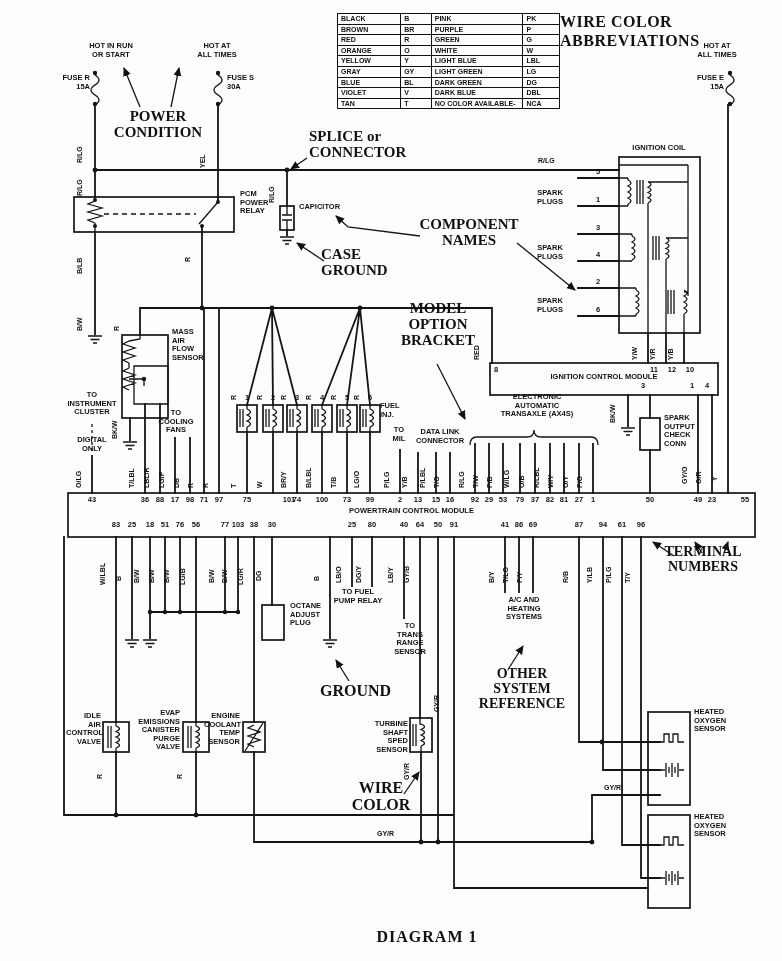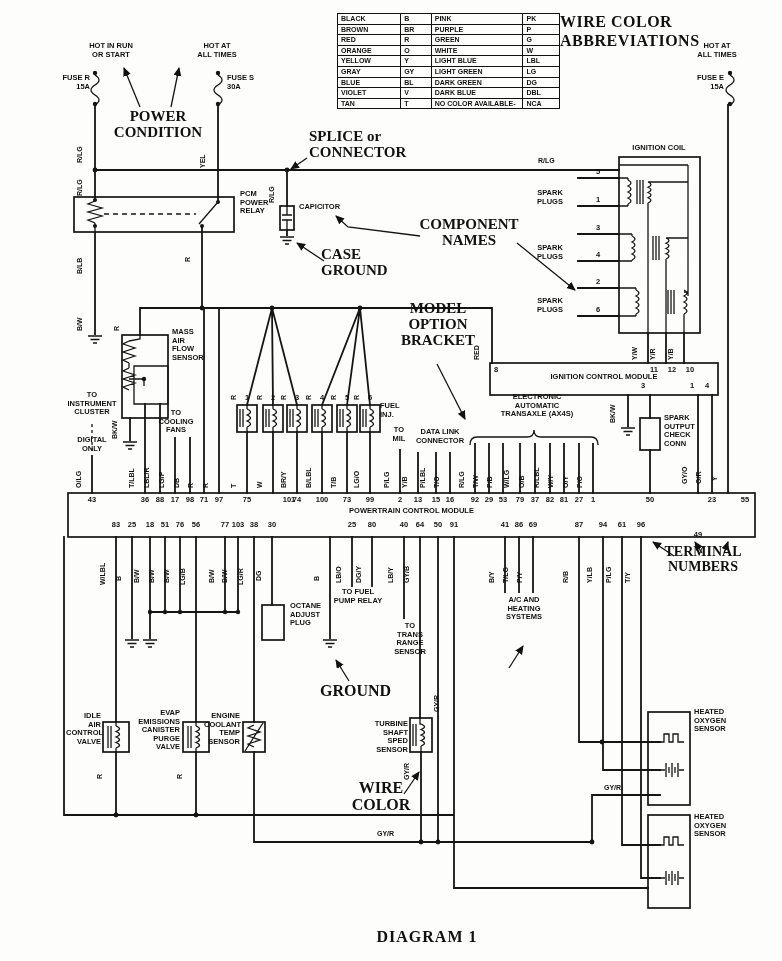--- a/index.html
+++ b/index.html
@@ -275,20 +275,23 @@
     <div class="co" style="left:321px;top:246px;">CASE
 GROUND</div>
     <div class="co ctr" style="left:413px;top:216px;width:112px;">COMPONENT
 NAMES</div>
     <div class="co ctr" style="left:394px;top:300px;width:88px;">MODEL
 OPTION
 BRACKET</div>
     <div class="co co16" style="left:320px;top:682px;">GROUND</div>
     <div class="co co16 ctr" style="left:346px;top:779px;width:70px;">WIRE
 COLOR</div>
+    <div class="co co14 ctr" style="left:478px;top:666px;width:88px;">OTHER
+SYSTEM
+REFERENCE</div>
     <div class="co co14 ctr" style="left:650px;top:544px;width:106px;">TERMINAL
 NUMBERS</div>
 
     <div class="cl" style="left:240px;top:190px;">PCM
 POWER
 RELAY</div>
     <div class="cl" style="left:299px;top:203px;">CAPICITOR</div>
     <div class="cl ctr" style="left:599px;top:144px;width:120px;">IGNITION COIL</div>
     <div class="cl ctr" style="left:526px;top:189px;width:48px;">SPARK
 PLUGS</div>
@@ -458,21 +461,21 @@
       <div class="tn" style="left: 475px; top: 496px;">92</div>
       <div class="tn" style="left: 489px; top: 496px;">29</div>
       <div class="tn" style="left: 503px; top: 496px;">53</div>
       <div class="tn" style="left: 520px; top: 496px;">79</div>
       <div class="tn" style="left: 535px; top: 496px;">37</div>
       <div class="tn" style="left: 550px; top: 496px;">82</div>
       <div class="tn" style="left: 564px; top: 496px;">81</div>
       <div class="tn" style="left: 579px; top: 496px;">27</div>
       <div class="tn" style="left: 593px; top: 496px;">1</div>
       <div class="tn" style="left: 650px; top: 496px;">50</div>
-      <div class="tn" style="left: 698px; top: 496px; margin-top: 35px;">49</div>
+      <div class="tn" style="left: 698px; top: 496px;">49</div>
       <div class="tn" style="left: 712px; top: 496px;">23</div>
       <div class="tn" style="left: 728px; top: 496px; padding-left: 34px;">55</div>
       <div class="tn" style="left: 116px; top: 521px;">83</div>
       <div class="tn" style="left: 132px; top: 521px;">25</div>
       <div class="tn" style="left: 150px; top: 521px;">18</div>
       <div class="tn" style="left: 165px; top: 521px;">51</div>
       <div class="tn" style="left: 180px; top: 521px;">76</div>
       <div class="tn" style="left: 196px; top: 521px;">56</div>
       <div class="tn" style="left: 225px; top: 521px;">77</div>
       <div class="tn" style="left: 238px; top: 521px;">103</div>

